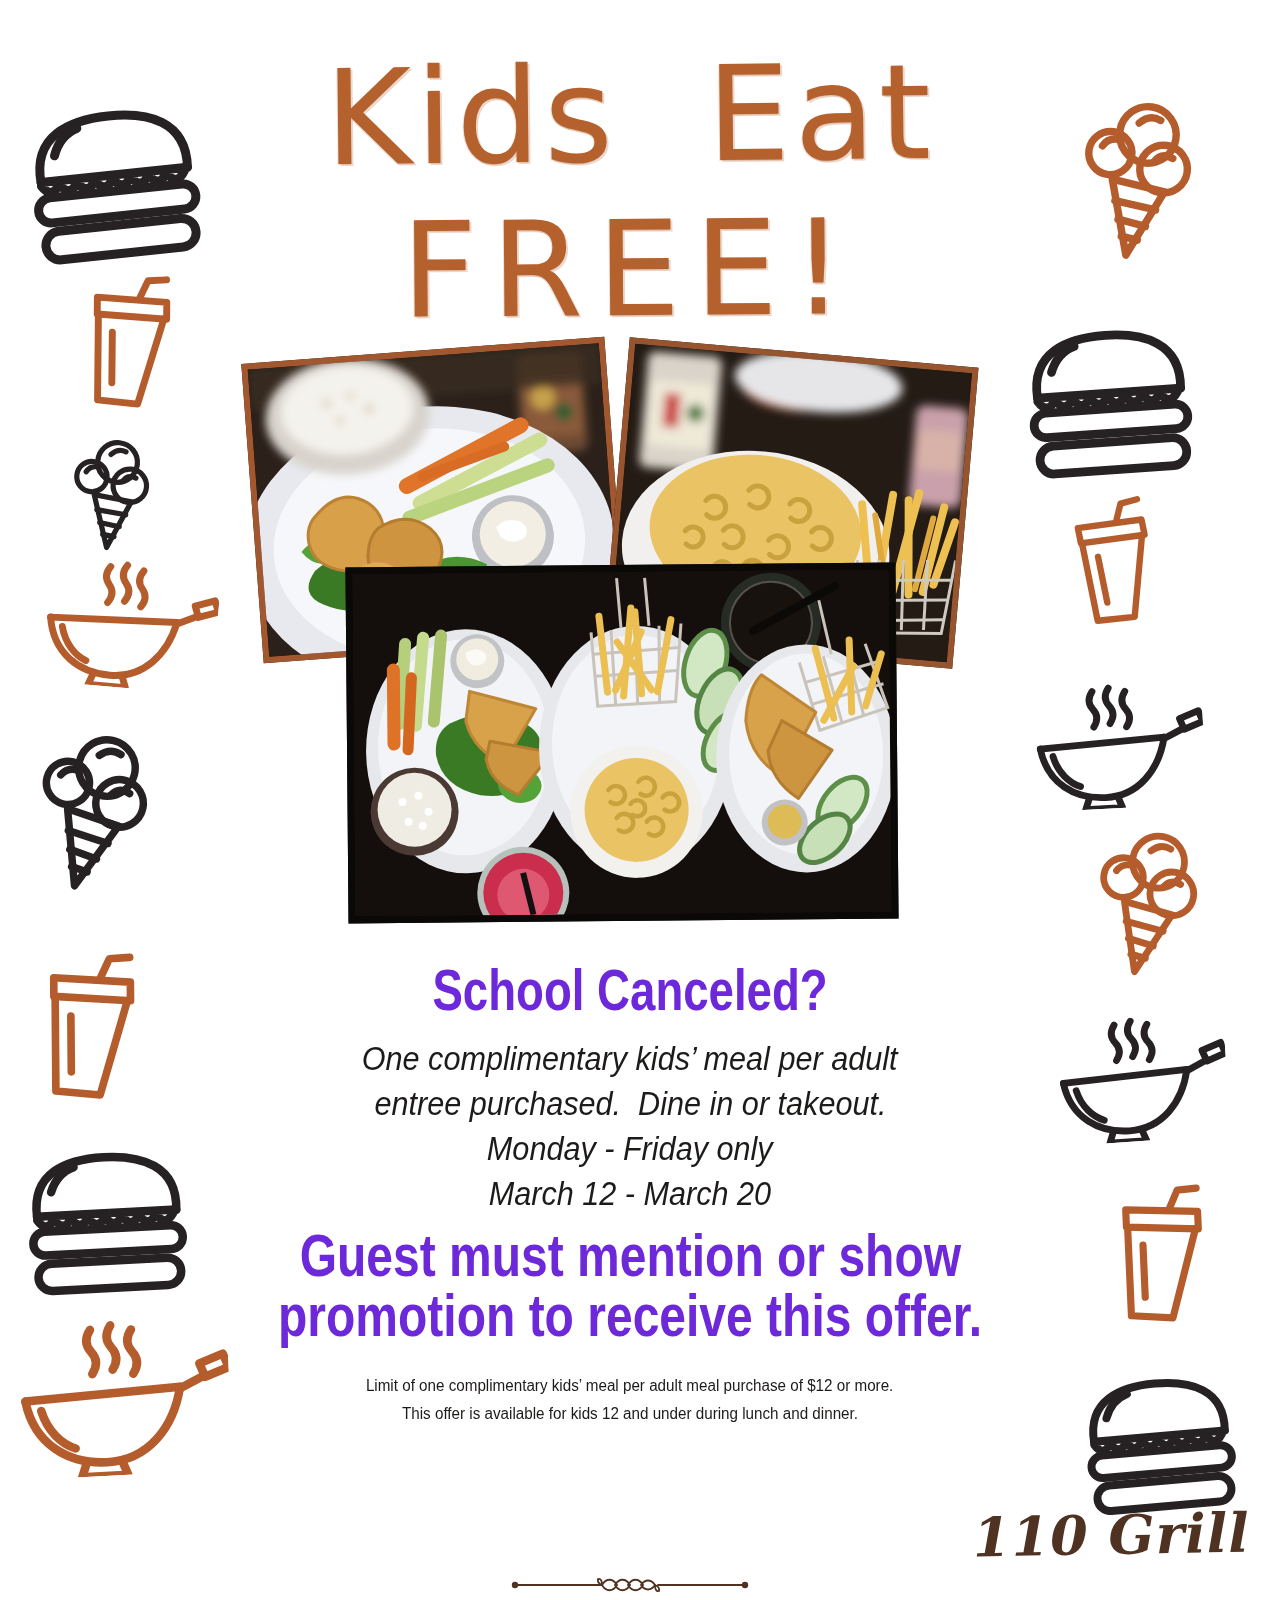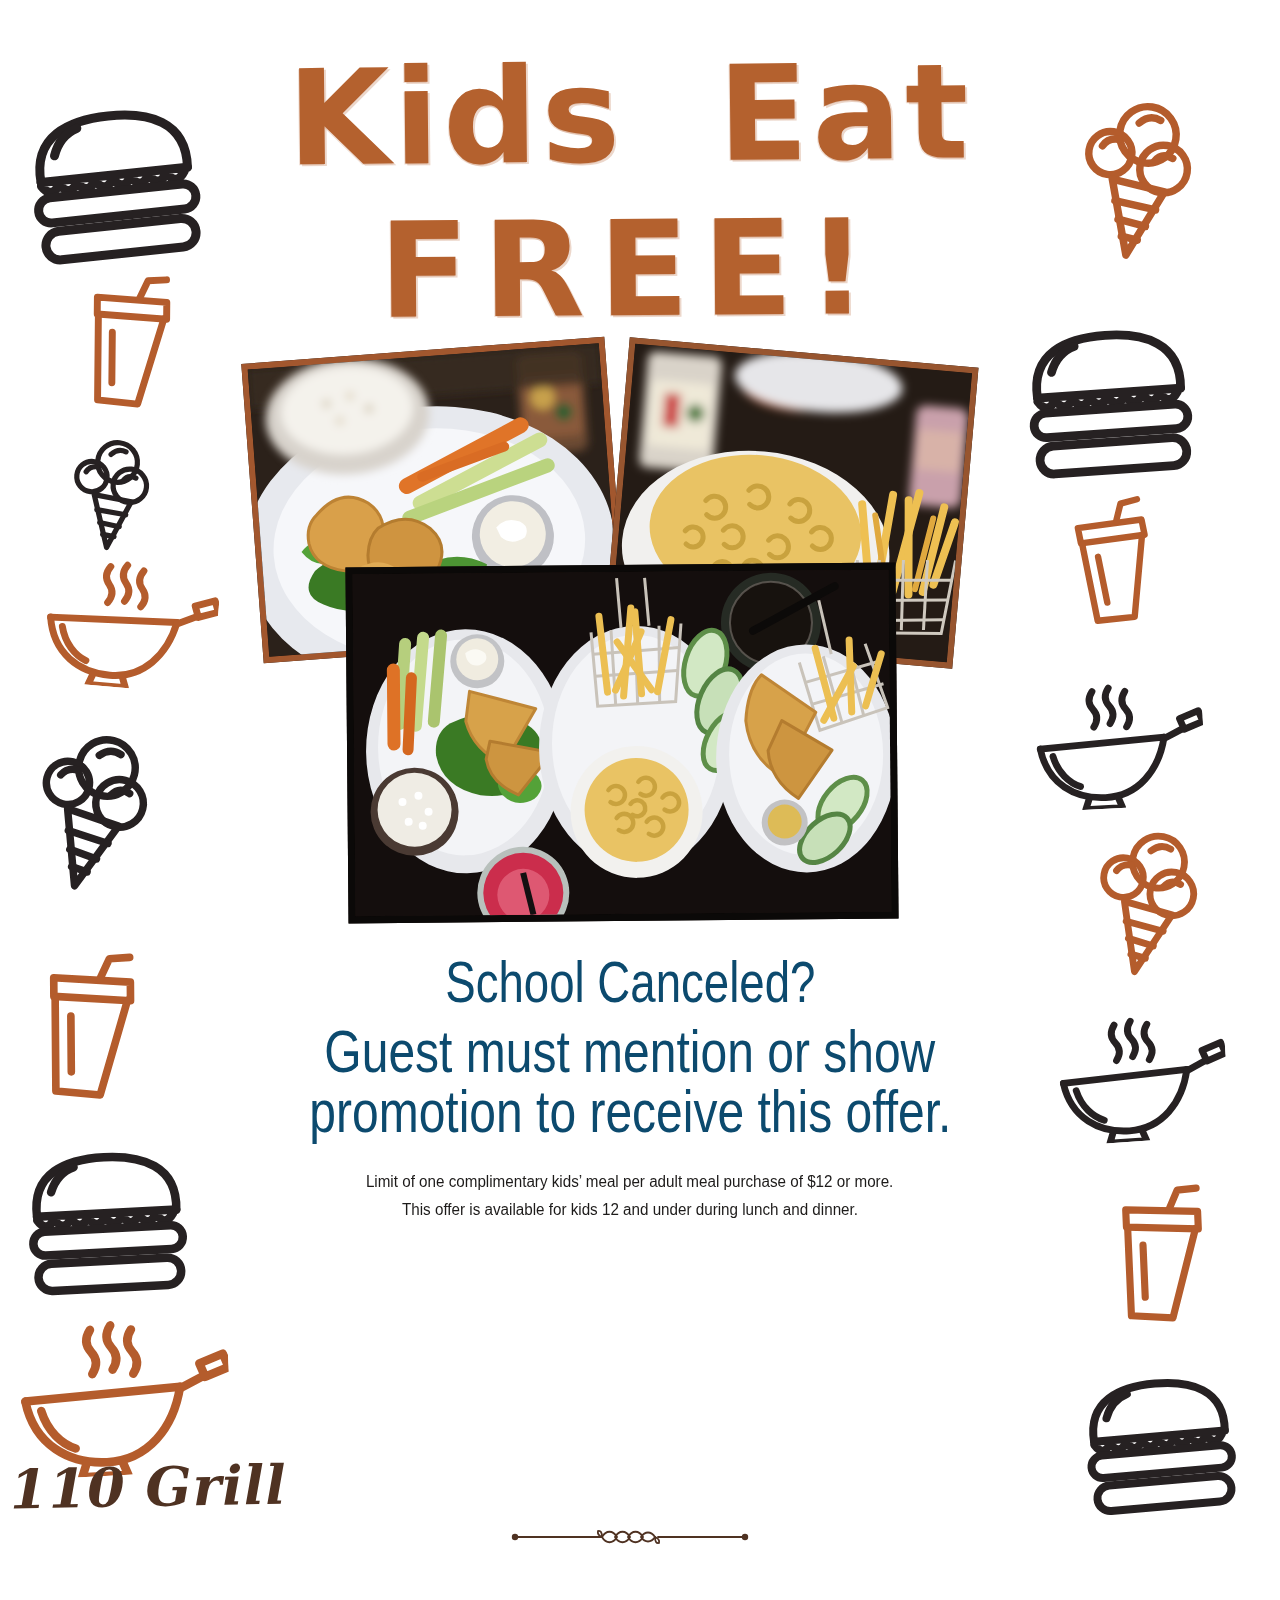--- a/index.html
+++ b/index.html
@@ -12,50 +12,50 @@
 
   
   .deco{position:absolute;fill:none;stroke:currentColor;stroke-width:5;
         stroke-linecap:round;stroke-linejoin:round;}
   .deco.black{color:#262122;}
   .deco.orange{color:#b45c2c;}
 
   
   .title{
     position:absolute;left:120px;top:18px;width:1020px;text-align:center;
-    color:#b4612e;font-family:"DejaVu Sans", sans-serif;font-weight:700;
+    color:#b4612e;font-family:"DejaVu Sans", sans-serif;font-weight:400;
     line-height:1.16;
     text-shadow:2px 2px 0 rgba(180,97,46,.25), -1px 1px 0 rgba(180,97,46,.2);
   }
   .title .t1{font-size:132px;letter-spacing:4px;word-spacing:44px;display:block;transform:rotate(-.6deg);}
   .title .t2{font-size:132px;letter-spacing:14px;display:block;transform:rotate(-.4deg);}
 
   
   .photo{position:absolute;background:#1d1512;}
   .photo svg{display:block;width:100%;height:100%;}
   #photo1{left:252px;top:350px;width:352px;height:288px;border:6px solid #a2572e;transform:rotate(-4.3deg);z-index:2;}
   #photo2{left:616px;top:352px;width:338px;height:290px;border:6px solid #97552f;transform:rotate(5deg);z-index:2;}
   #photo3{left:347px;top:565px;width:536px;height:342px;border:7px solid #0b0908;transform:rotate(-.5deg);z-index:3;}
 
   
   .copy{position:absolute;left:10px;top:944px;width:1240px;text-align:center;z-index:4;}
   .h-orange{
-    color:#0c4a6e;font-weight:400;margin:8px;
+    color:#6d28d9;font-weight:700;margin:16px;
     font-family:"Liberation Sans", sans-serif;
   }
   .squeeze{display:inline-block;transform:scaleX(.8);transform-origin:center;white-space:nowrap;}
   #school-heading{font-size:57px;line-height:60px;}
   .offer-lines{margin:6px 0 0 0;color:#1d1b1a;font-style:italic;font-size:34px;line-height:45px;}
   .offer-lines .squeeze{transform:scaleX(.9);}
   #guest-heading{font-size:60px;line-height:60px;margin-top:10px;}
   .disclaimer{margin-top:26px;color:#1d1b1a;font-size:16px;line-height:28px;}
   .disclaimer .squeeze{transform:scaleX(.95);}
 
   
-  .brand{position:absolute;left:10px;top:1455px;width:1240px;text-align:left;z-index:4;}
+  .brand{position:absolute;left:10px;top:1503px;width:1240px;text-align:right;z-index:4;}
   .logo-text{
     font-family:"DejaVu Serif", serif;font-style:italic;font-weight:700;
     font-size:54px;color:#4f3222;letter-spacing:1px;transform:rotate(-1deg);display:inline-block;
   }
   .logo-divider{display:block;margin:8px auto 0 auto;}
 </style>
 </head>
 <body>
 
 <div class="flyer">
@@ -350,20 +350,26 @@
       </g>
       <circle cx="430" cy="252" r="23" fill="#c2c2c4"></circle>
         <circle cx="430" cy="251" r="17" fill="#ddbb57"></circle>
     </svg>
   </div>
 
   <div class="copy">
     <h2 class="h-orange" id="school-heading">
       <span class="squeeze">School Canceled?</span>
     </h2>
+    <div class="offer-lines">
+      <div><span class="squeeze">One complimentary kids’ meal per adult</span></div>
+      <div><span class="squeeze">entree purchased.&nbsp; Dine in or takeout.</span></div>
+      <div><span class="squeeze">Monday - Friday only</span></div>
+      <div><span class="squeeze">March 12 - March 20</span></div>
+    </div>
     <h2 class="h-orange" id="guest-heading">
       <span class="squeeze">Guest must mention or show</span><br>
       <span class="squeeze">promotion to receive this offer.</span>
     </h2>
     <div class="disclaimer">
       <div><span class="squeeze">Limit of one complimentary kids’ meal per adult meal purchase of $12 or more.</span></div>
       <div><span class="squeeze">This offer is available for kids 12 and under during lunch and dinner.</span></div>
     </div>
   </div>
 

